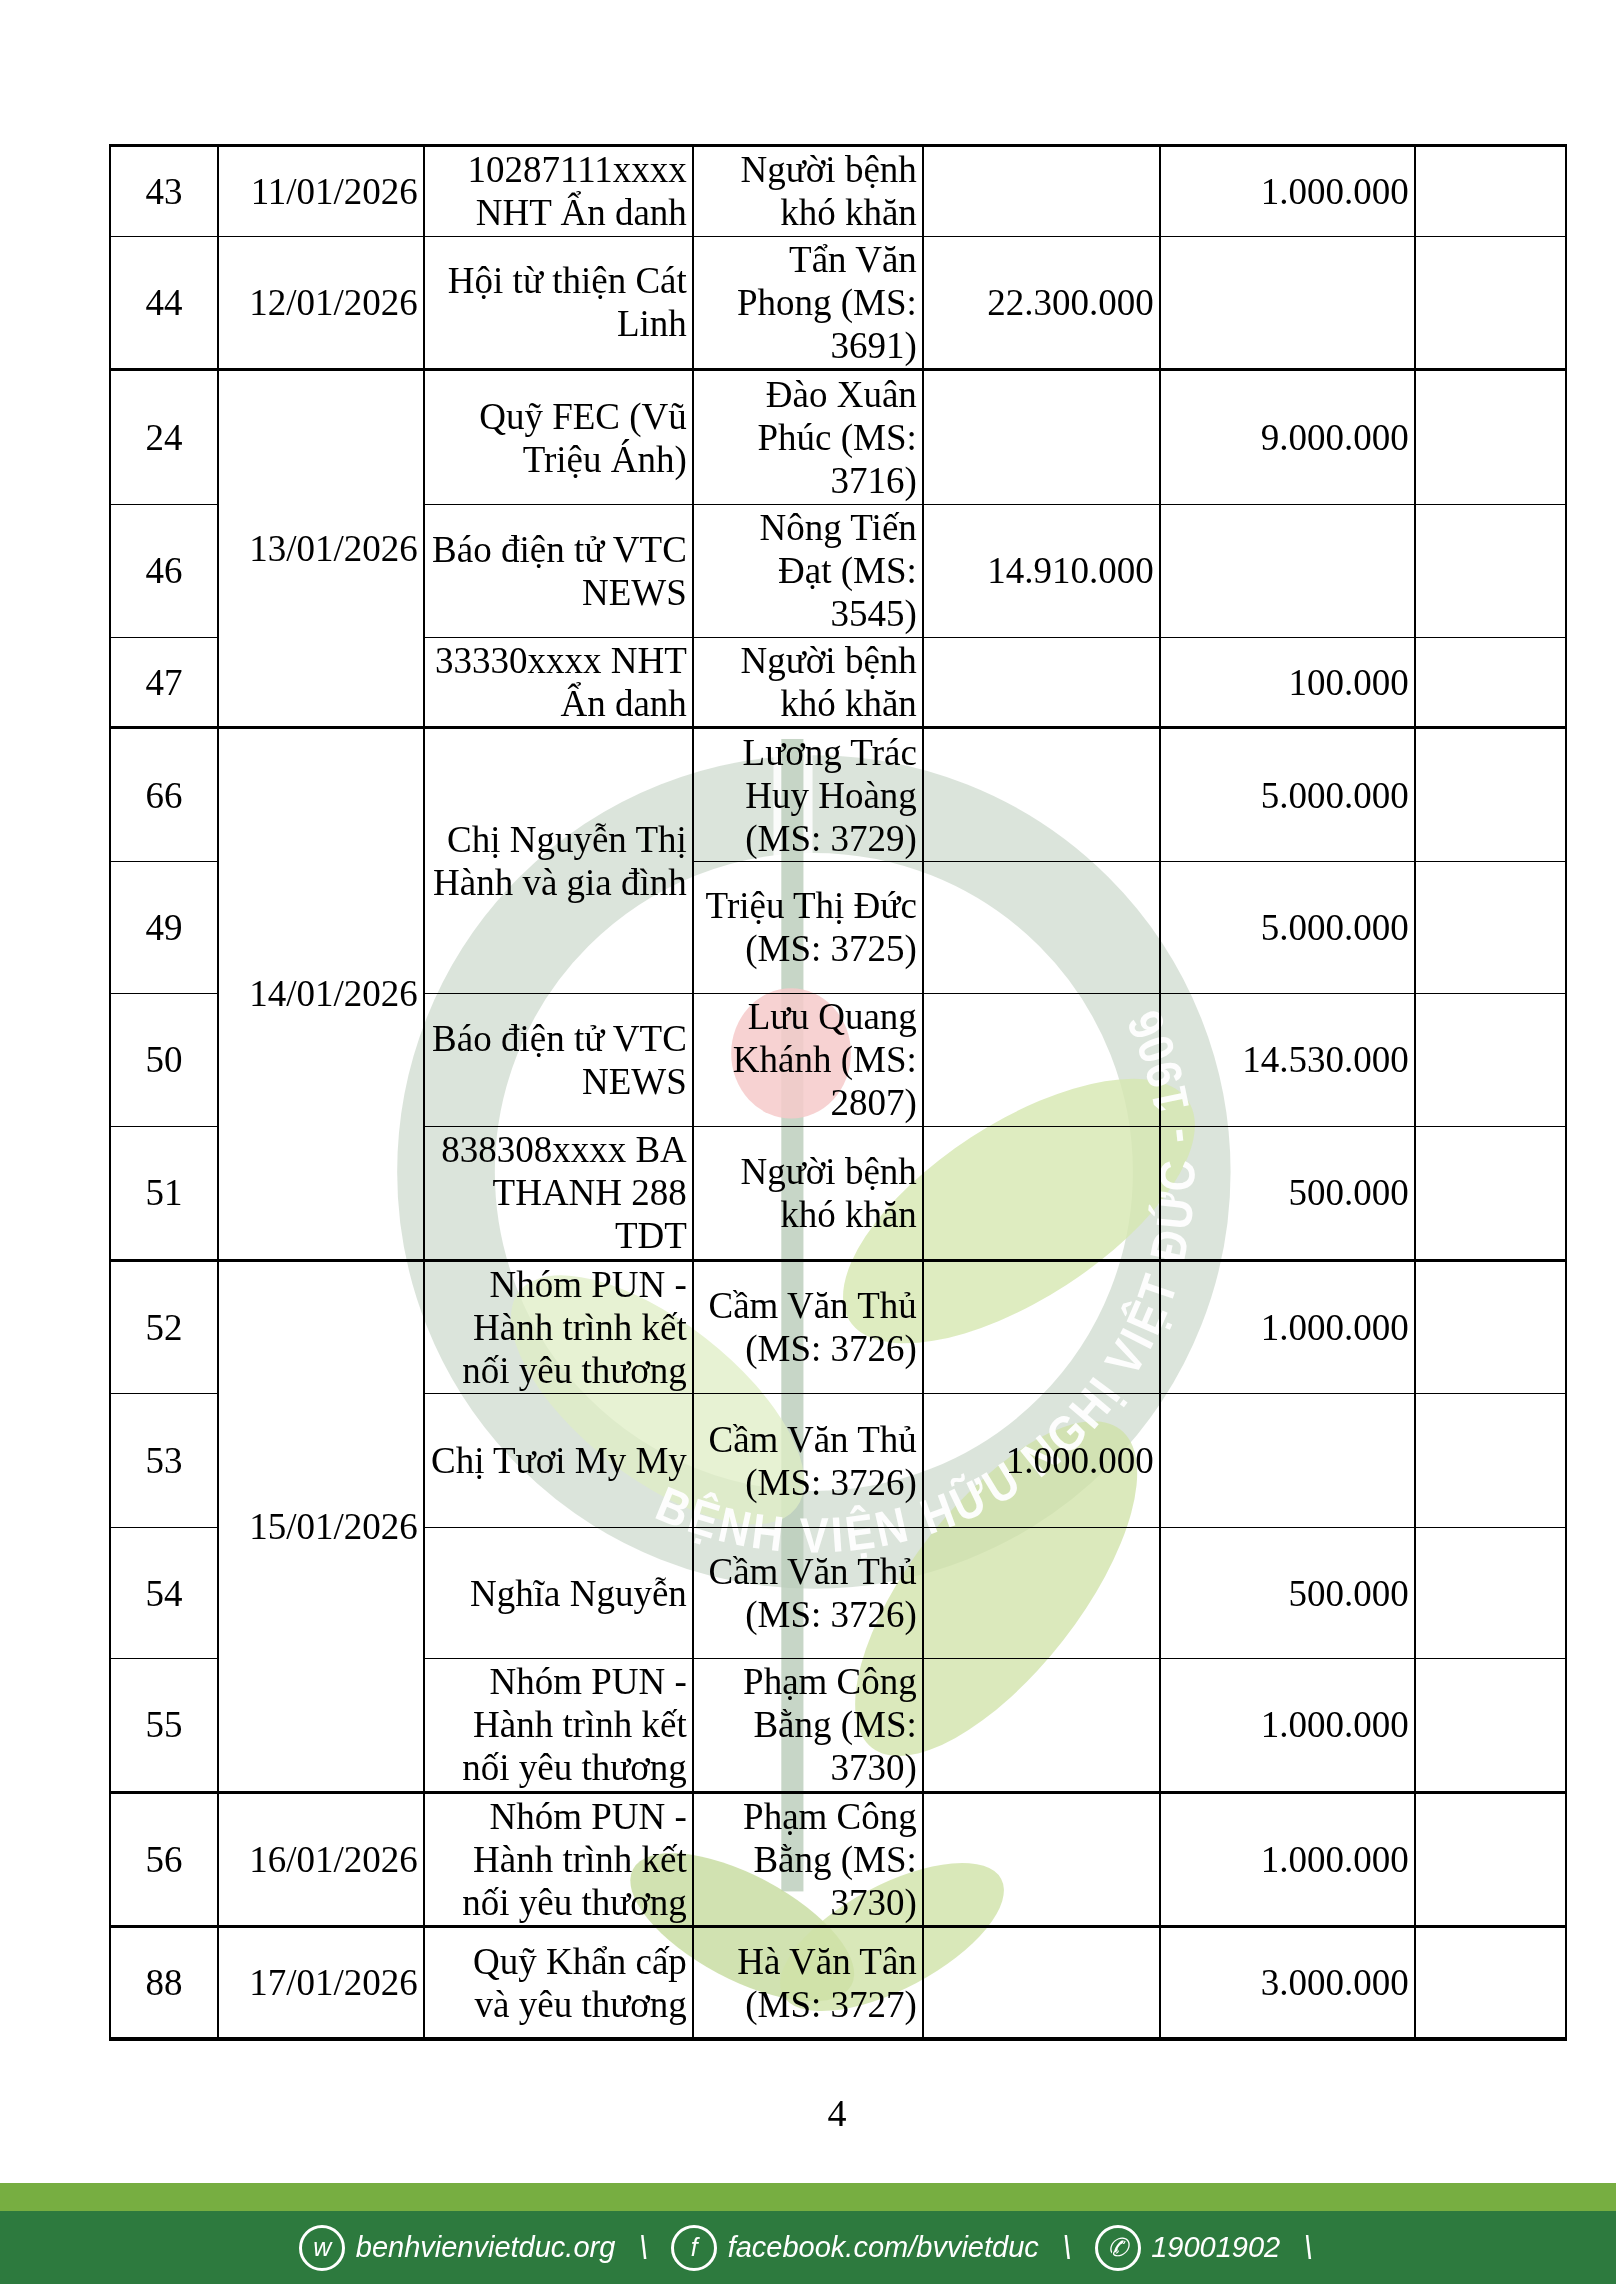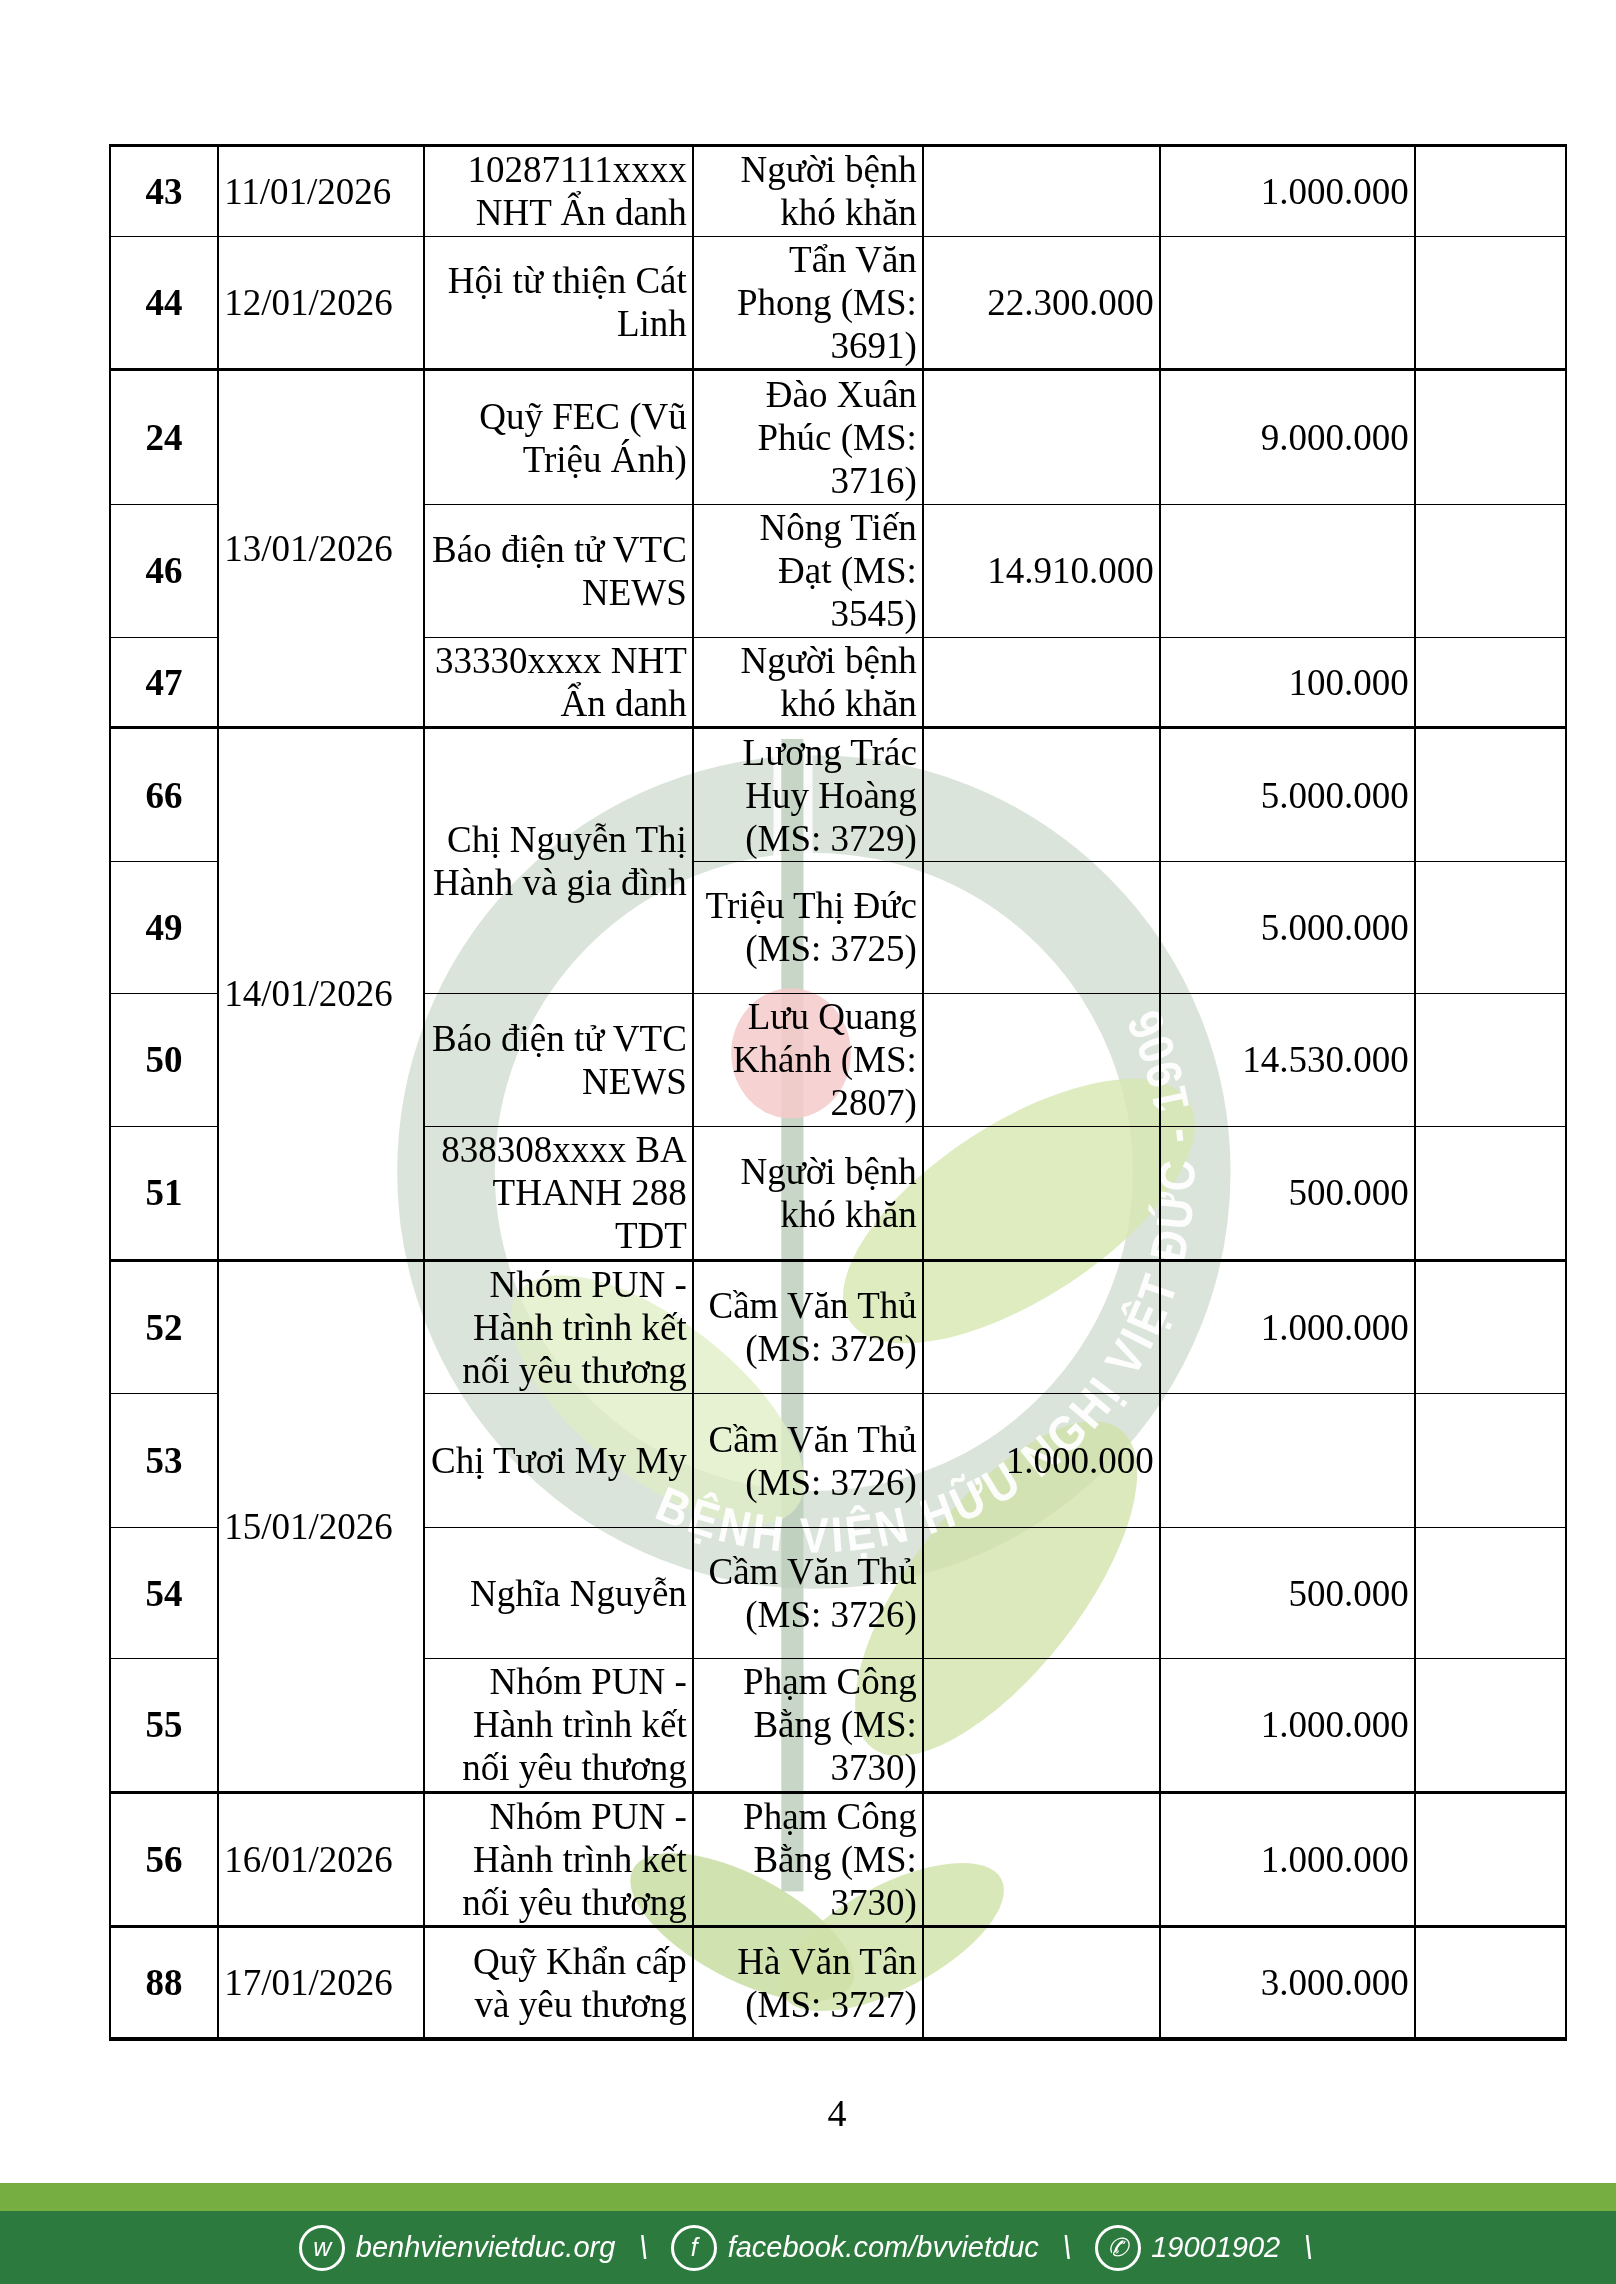--- a/index.html
+++ b/index.html
@@ -15,22 +15,22 @@
     border-collapse:collapse;table-layout:fixed;
     font-size:37px;line-height:43px;
     border:2px solid #000;border-top-width:3.3px;border-bottom-width:4.6px;
     background:transparent;
   }
   table.donation td{
     border:1.3px solid #000;border-left-width:2px;border-right-width:2px;
     vertical-align:middle;padding:1.3px 5.2px;background:transparent;overflow:hidden;
   }
   tr.thick td{border-top-width:3.9px;}
-  td.c-no{text-align:center;font-weight:bold;}
-  td.c-date{text-align:left;font-family:Liberation Serif, serif;}
+  td.c-no{text-align:center;}
+  td.c-date{text-align:right;font-family:Liberation Serif, serif;}
   td.c-donor,td.c-recip{text-align:right;padding-left:9px;padding-right:2.6px;}
   td.c-a1{text-align:right;padding-right:19.5px;}
   td.c-a2{text-align:right;padding-right:43px;}
   
   .page-number{
     position:absolute;left:109px;width:1456px;top:2091px;z-index:1;
     text-align:center;font-size:38px;
   }
   
   .footer-stripe{position:absolute;left:0;top:2183px;width:1616px;height:28px;z-index:2;}

